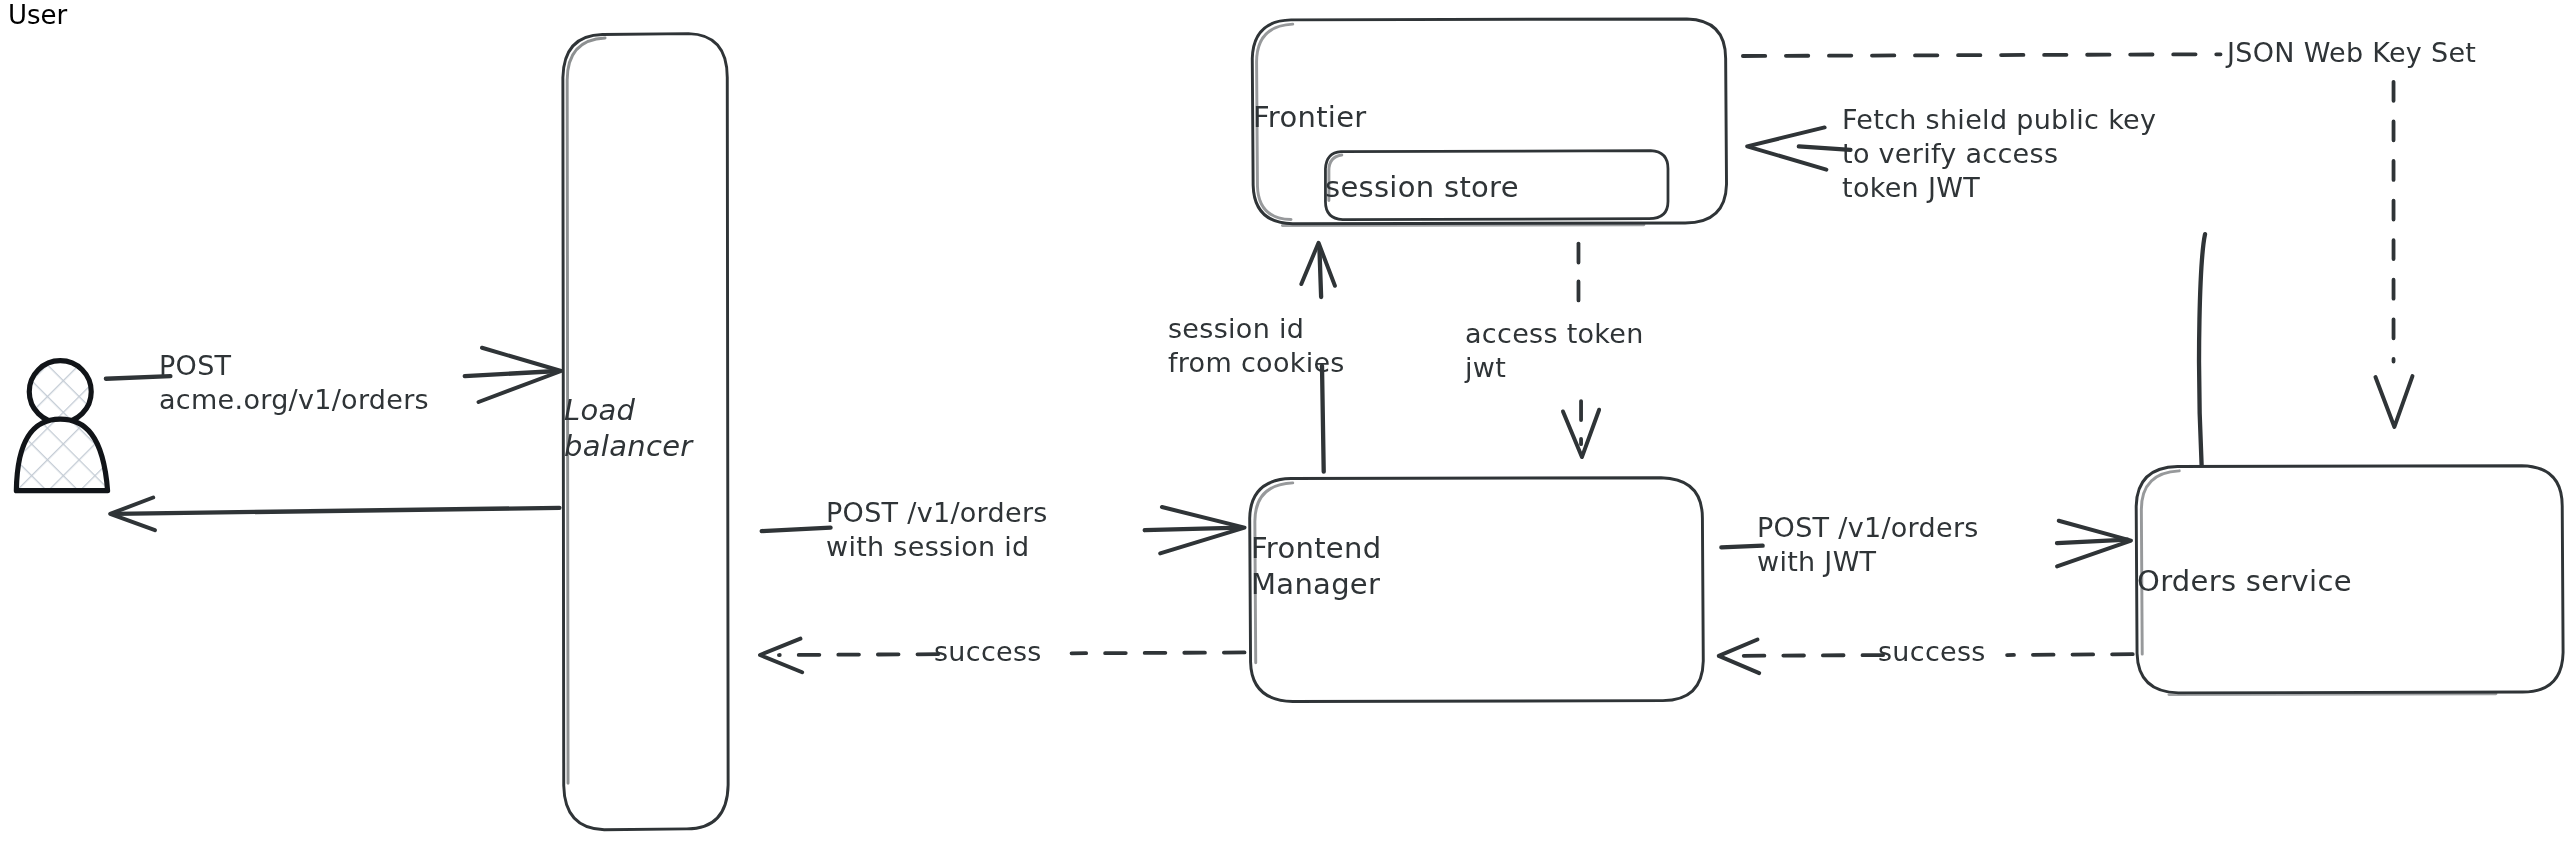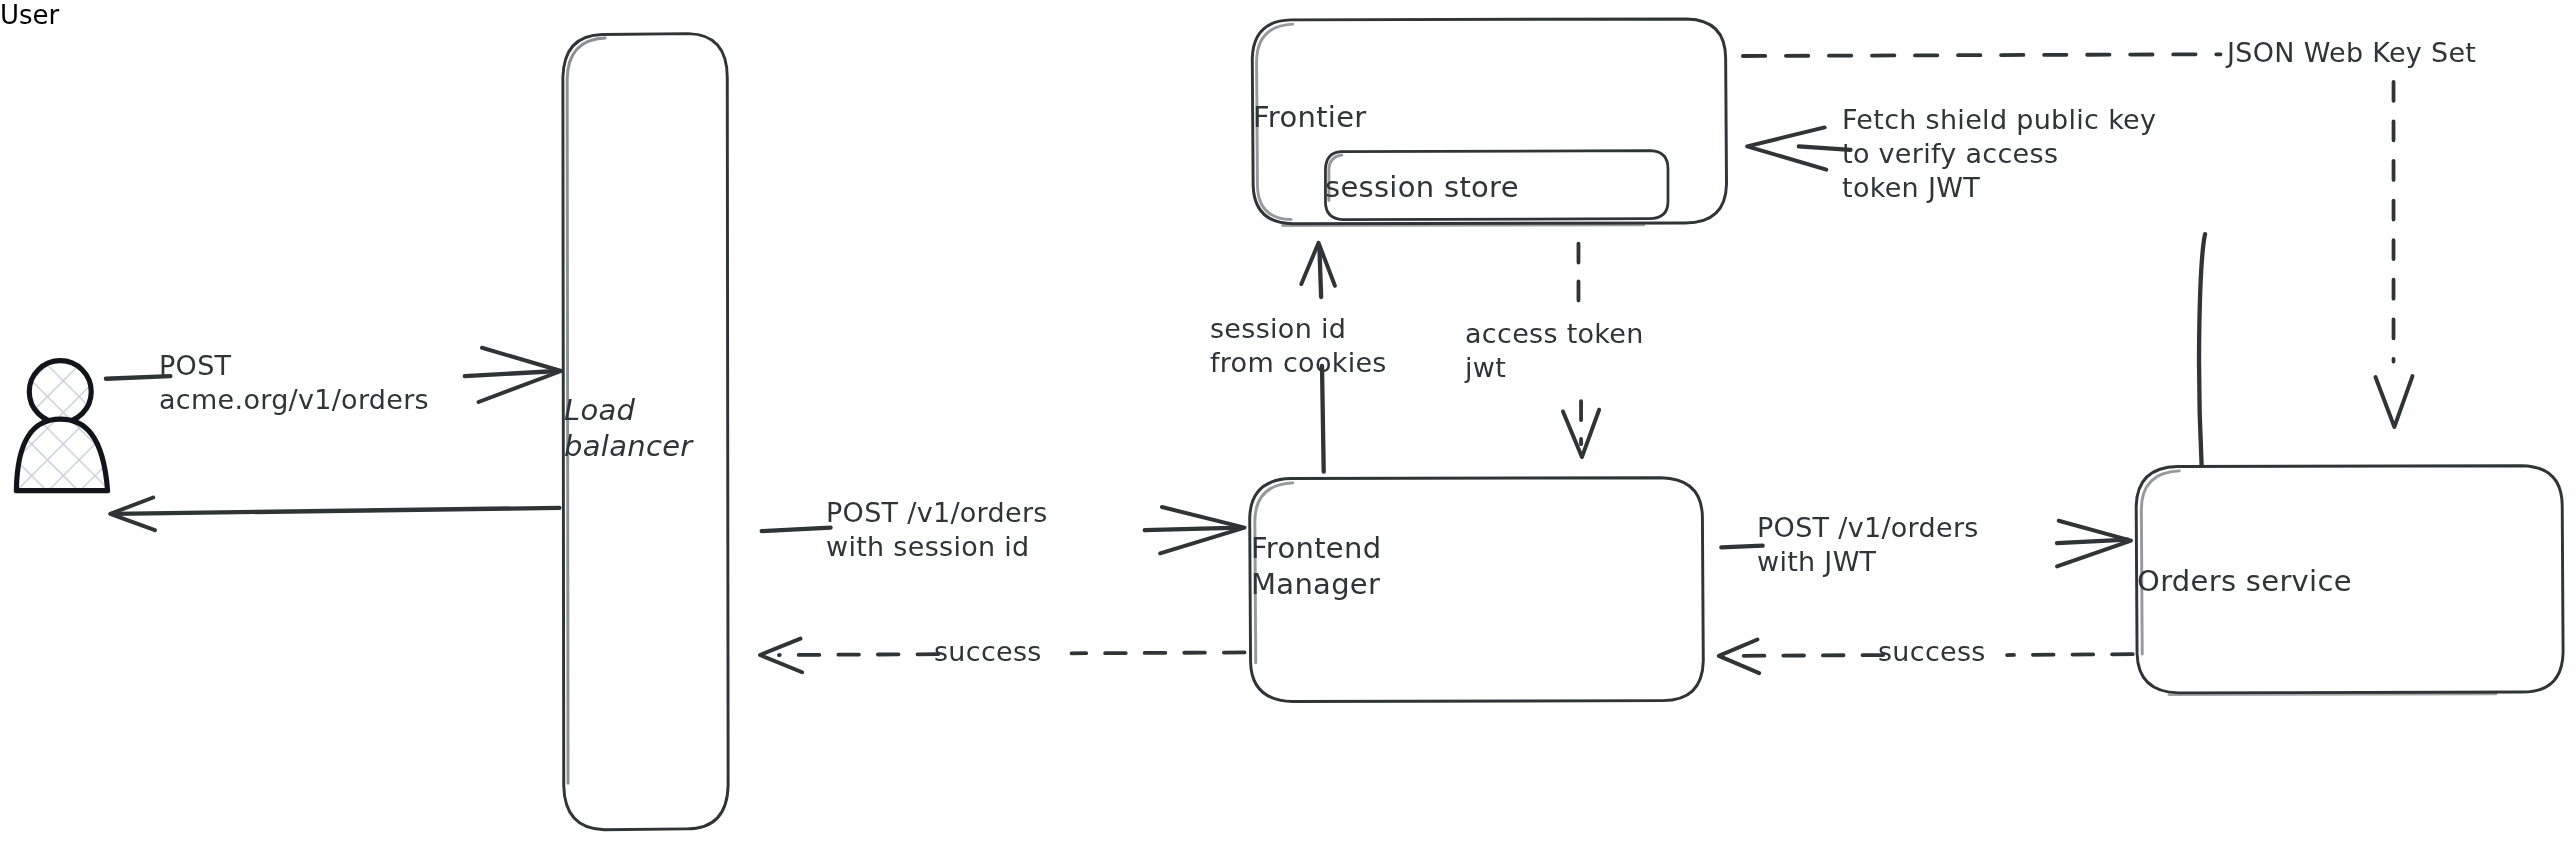--- a/index.html
+++ b/index.html
@@ -28,21 +28,21 @@
     color: #2f3437;
     font-family: "DejaVu Sans", sans-serif;
     text-align: left;
     line-height: 1.25;
     white-space: pre-line;
     pointer-events: none;
     letter-spacing: 0.3px;
   }
   .node-label { font-size: 29px; }
   .edge-label { font-size: 27px; }
-  .actor-label { font-size: 26px; }
+  .actor-label { font-size: 26px; padding-left: 8px; }
 </style>
 </head>
 <body>
 
 <div id="canvas">
 
   <svg class="layer" viewBox="0 0 2993 984">
     <defs>
       <pattern id="crosshatch" width="26" height="26" patternUnits="userSpaceOnUse" patternTransform="rotate(45)">
         <rect width="26" height="26" fill="#ffffff"></rect>
@@ -167,21 +167,21 @@
   <div class="edge-label" style="left:826px; top:496px; width:327px;">POST /v1/orders
 with session id</div>
 
   <div class="edge-label" style="left:934px; top:635px; width:142px;">success</div>
 
   <div class="edge-label" style="left:1757px; top:511px; width:303px;">POST /v1/orders
 with JWT</div>
 
   <div class="edge-label" style="left:1878px; top:635px; width:134px;">success</div>
 
-  <div class="edge-label" style="left:1210px; top:312px; width:228px;">session id
+  <div class="edge-label" style="left:1168px; top:312px; width:228px;">session id
 from cookies</div>
 
   <div class="edge-label" style="left:1465px; top:317px; width:234px;">access token
 jwt</div>
 
   <div class="edge-label" style="left:2227px; top:36px; width:344px; text-align:left;">JSON Web Key Set</div>
 
   <div class="edge-label" style="left:1842px; top:103px; width:396px;">Fetch shield public key
 to verify access
 token JWT</div>

